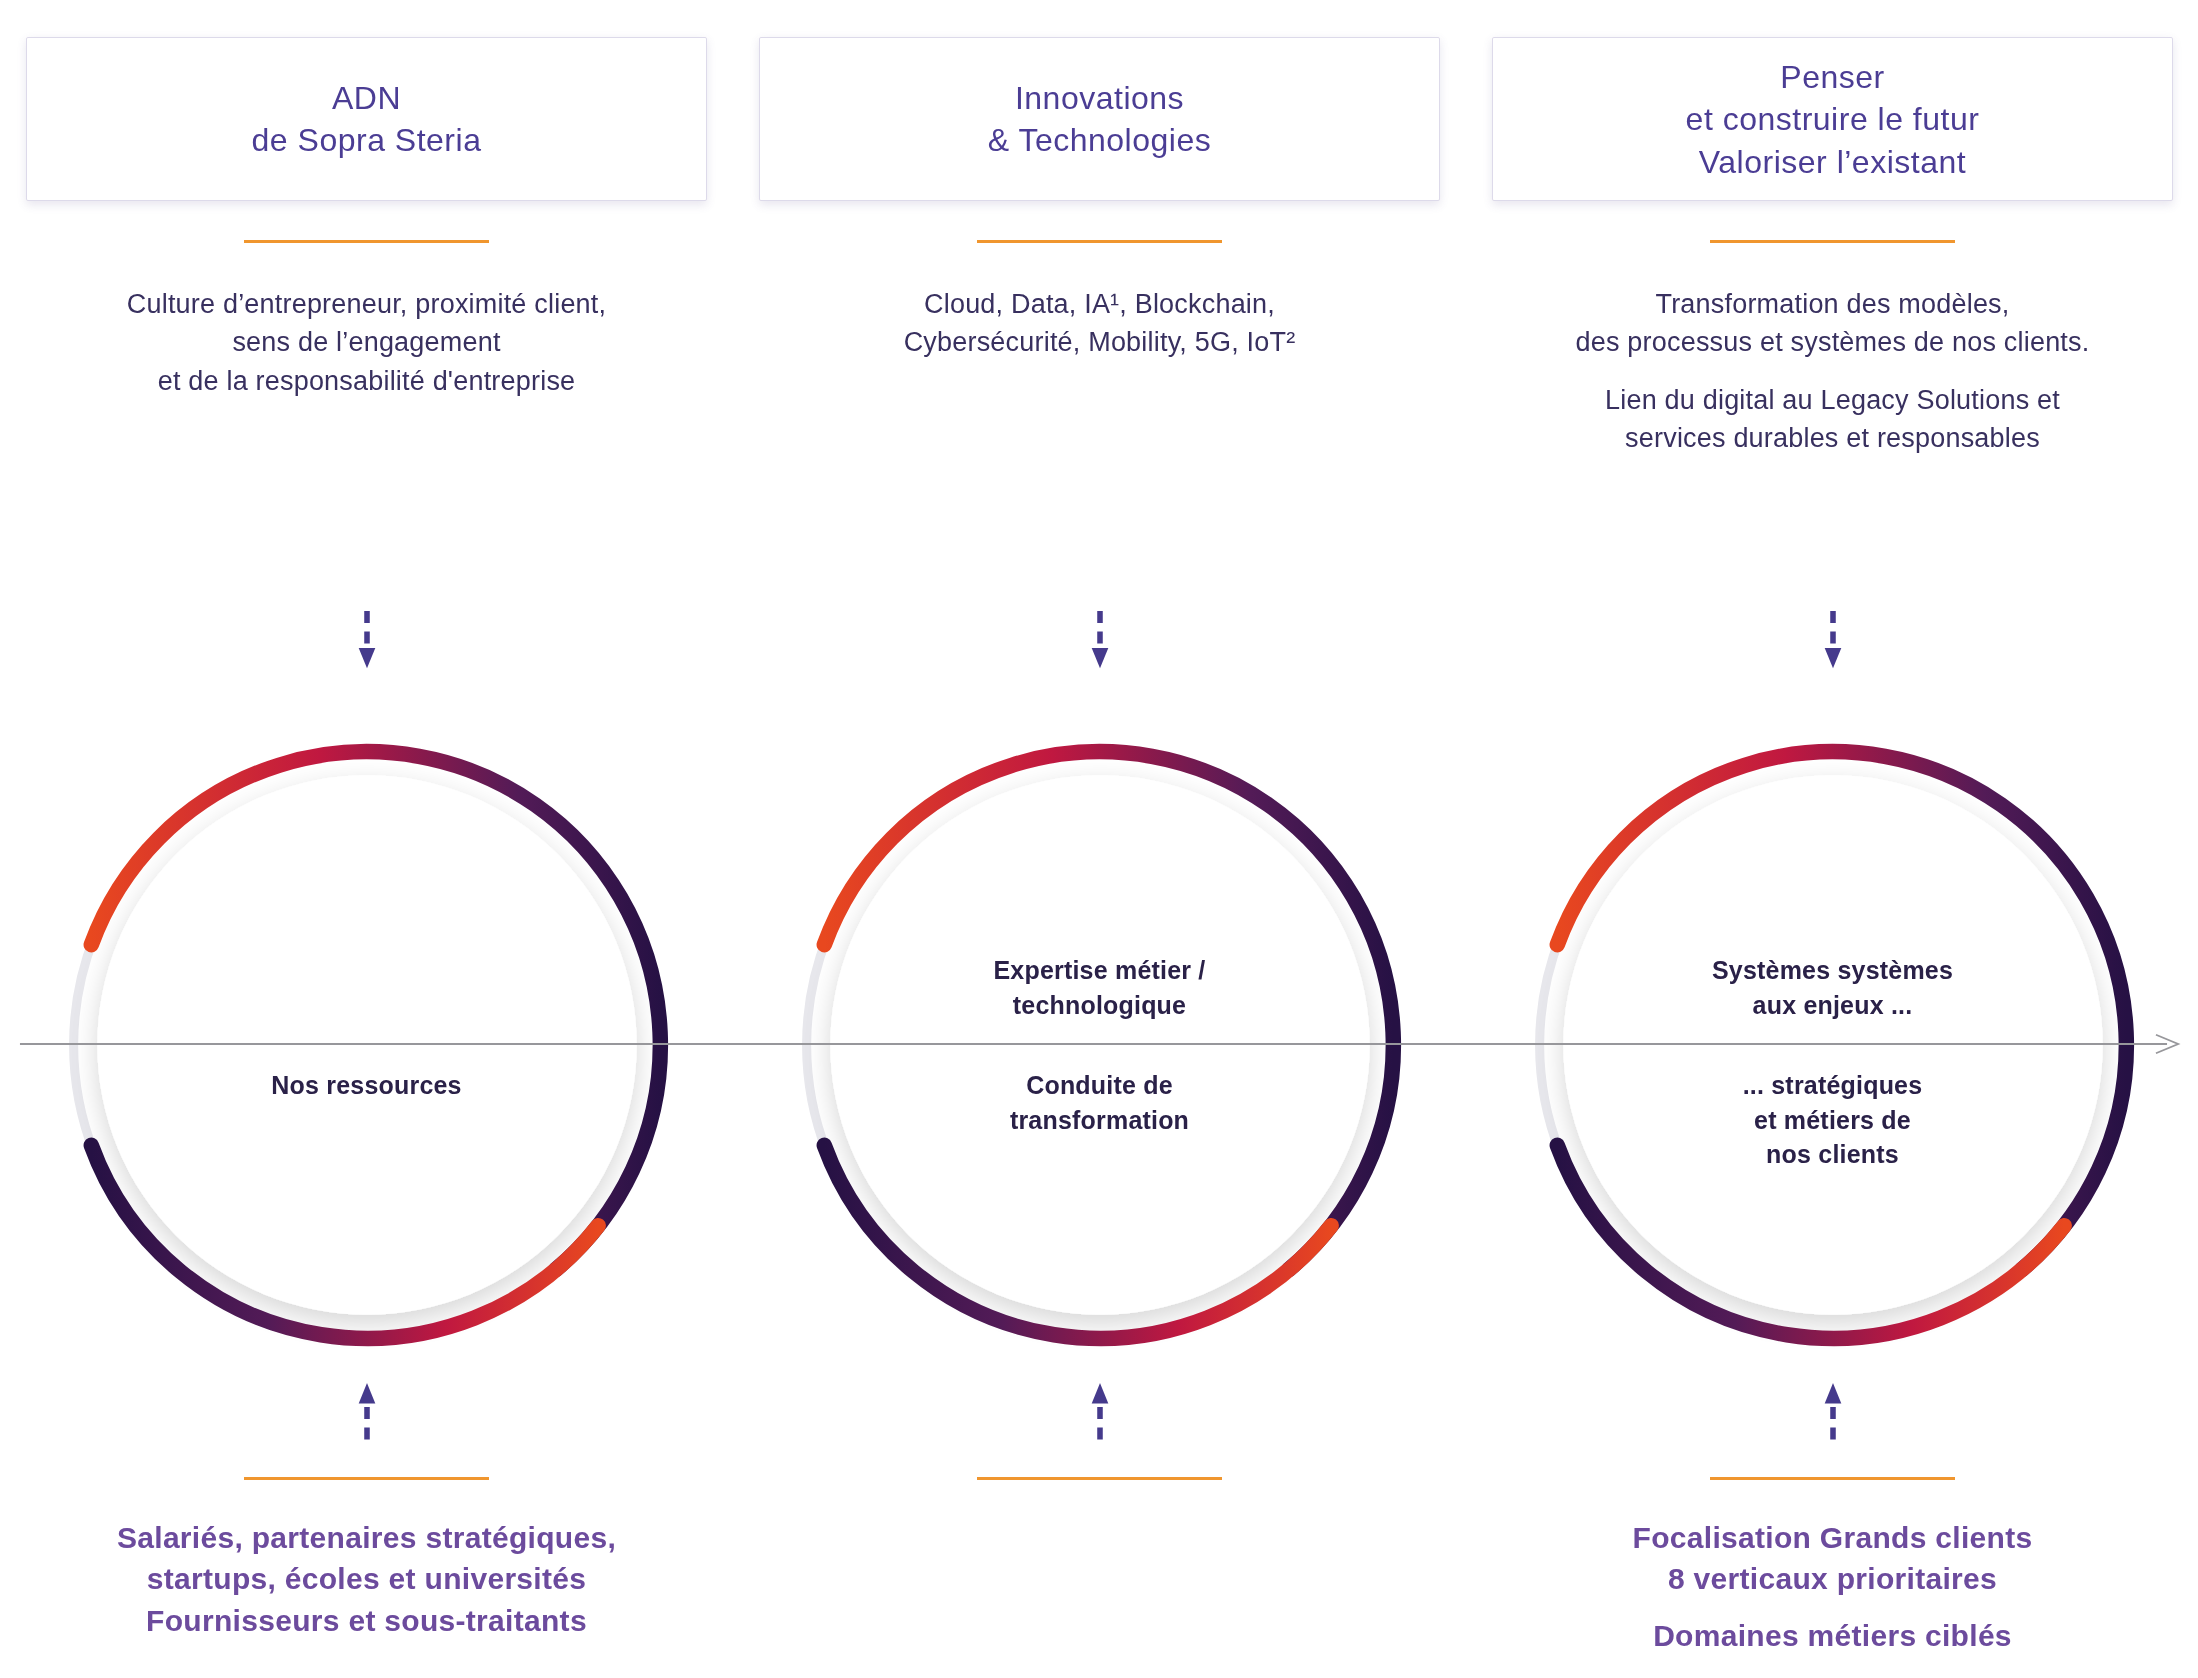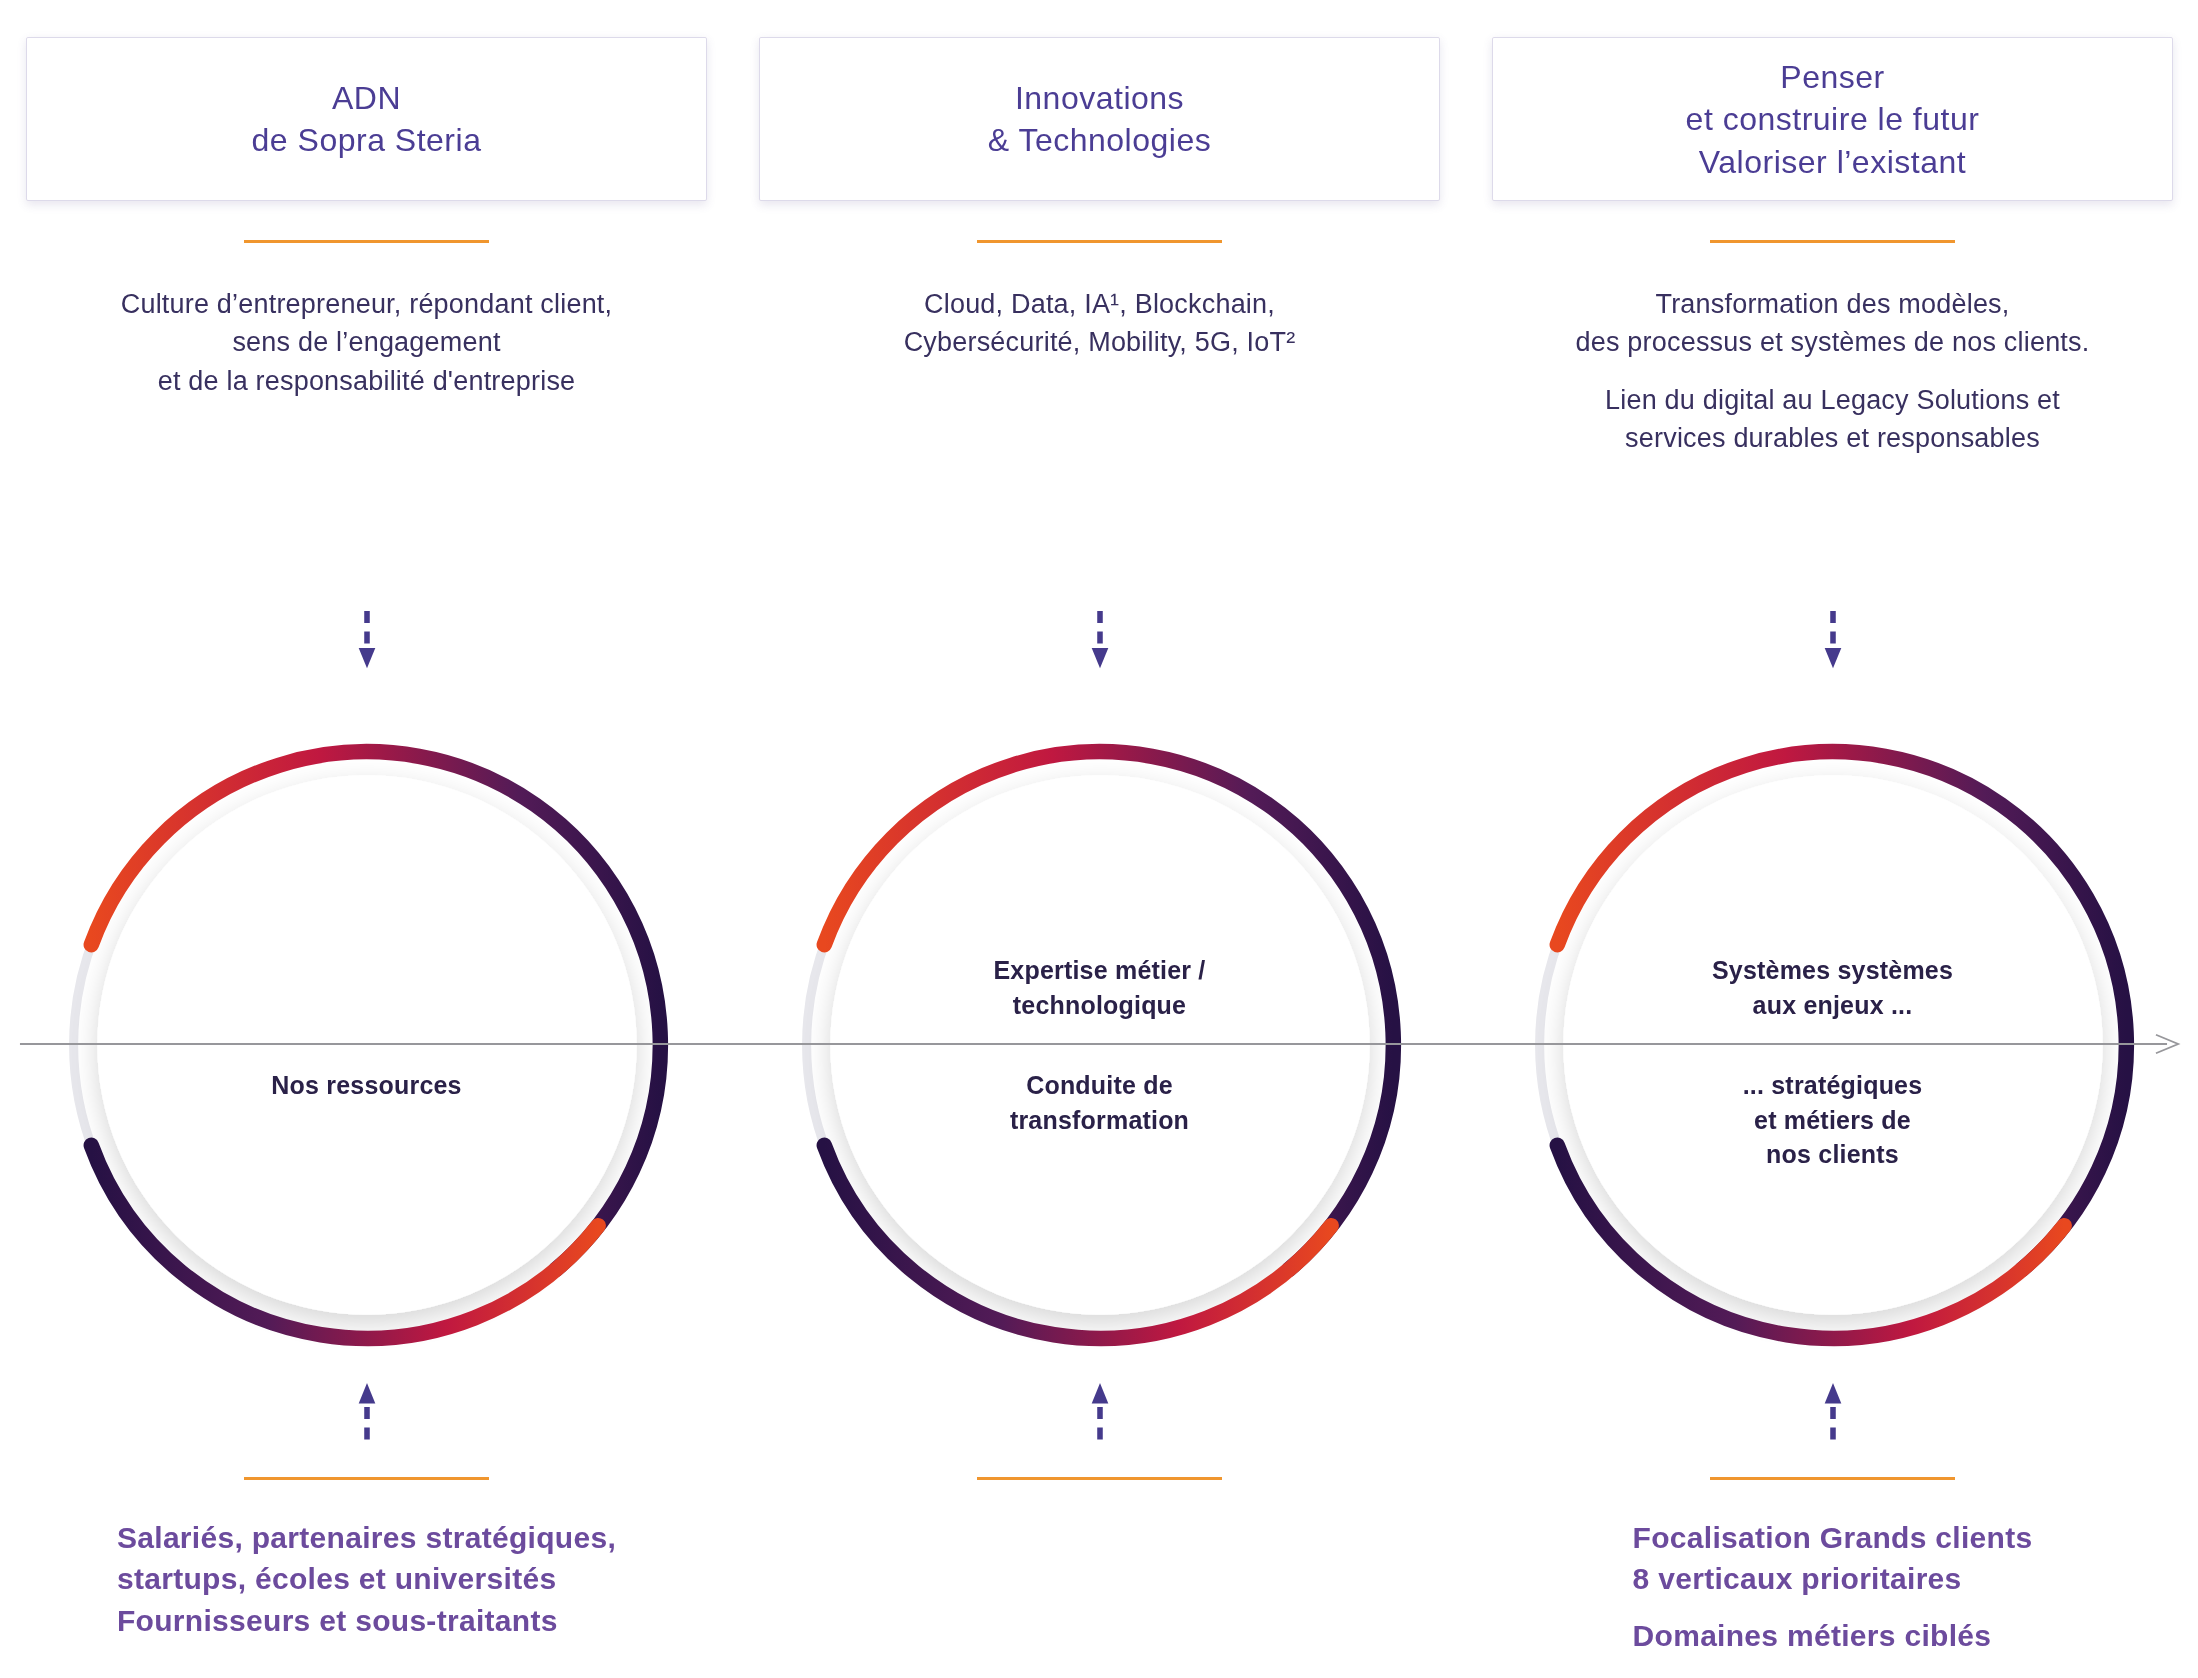--- a/index.html
+++ b/index.html
@@ -61,21 +61,21 @@
     display:flex;justify-content:center;text-align:center;
     font-weight:bold;font-size:25px;line-height:1.38;letter-spacing:0.2px;
     color:var(--circle-label);white-space:pre-line;z-index:6;
   }
   .circle-label.top{bottom:53.5%;align-items:flex-end;}
   .circle-label.bottom{top:53.5%;align-items:flex-start;}
 
   .footer-zone{text-align:center;padding-top:3.7px;}
   .footer-text{
     font-weight:bold;font-size:30px;line-height:1.38;letter-spacing:0.3px;
-    color:var(--footer-purple);text-align:left;white-space:pre-line;
+    color:var(--footer-purple);text-align:center;white-space:pre-line;
   }
   .footer-text + .footer-text{margin-top:15px;}
 
   .axis{position:absolute;top:1004px;left:0;z-index:5;pointer-events:none;}
   .axis line{stroke:var(--axis-gray);}
   .axis polyline{stroke:var(--axis-gray);fill:none;}
 
   .ring-gray{fill:none;stroke:#E7E7EC;stroke-width:10;}
   .disc{fill:#ffffff;}
   .arc{fill:none;stroke-width:17;stroke-linecap:round;}
@@ -107,21 +107,21 @@
 
   <div class="column">
     <div class="card">
       <div class="card-title">ADN
 de Sopra Steria</div>
     </div>
     <div class="divider-zone">
       <div class="orange-line"></div>
     </div>
     <div class="desc-zone">
-      <div class="desc">Culture d’entrepreneur, répondant client,
+      <div class="desc">Culture d’entrepreneur, proximité client,
 sens de l’engagement
 et de la responsabilité d'entreprise</div>
     </div>
     <div class="arrow-zone">
       <svg class="dash-arrow" width="24" height="67" viewBox="0 0 26 72">
         <line x1="13" y1="2" x2="13" y2="42" stroke-width="6" stroke-dasharray="13 9"></line>
         <polygon points="4,42 22,42 13,64"></polygon>
       </svg>
     </div>
     <div class="circle-wrap">

